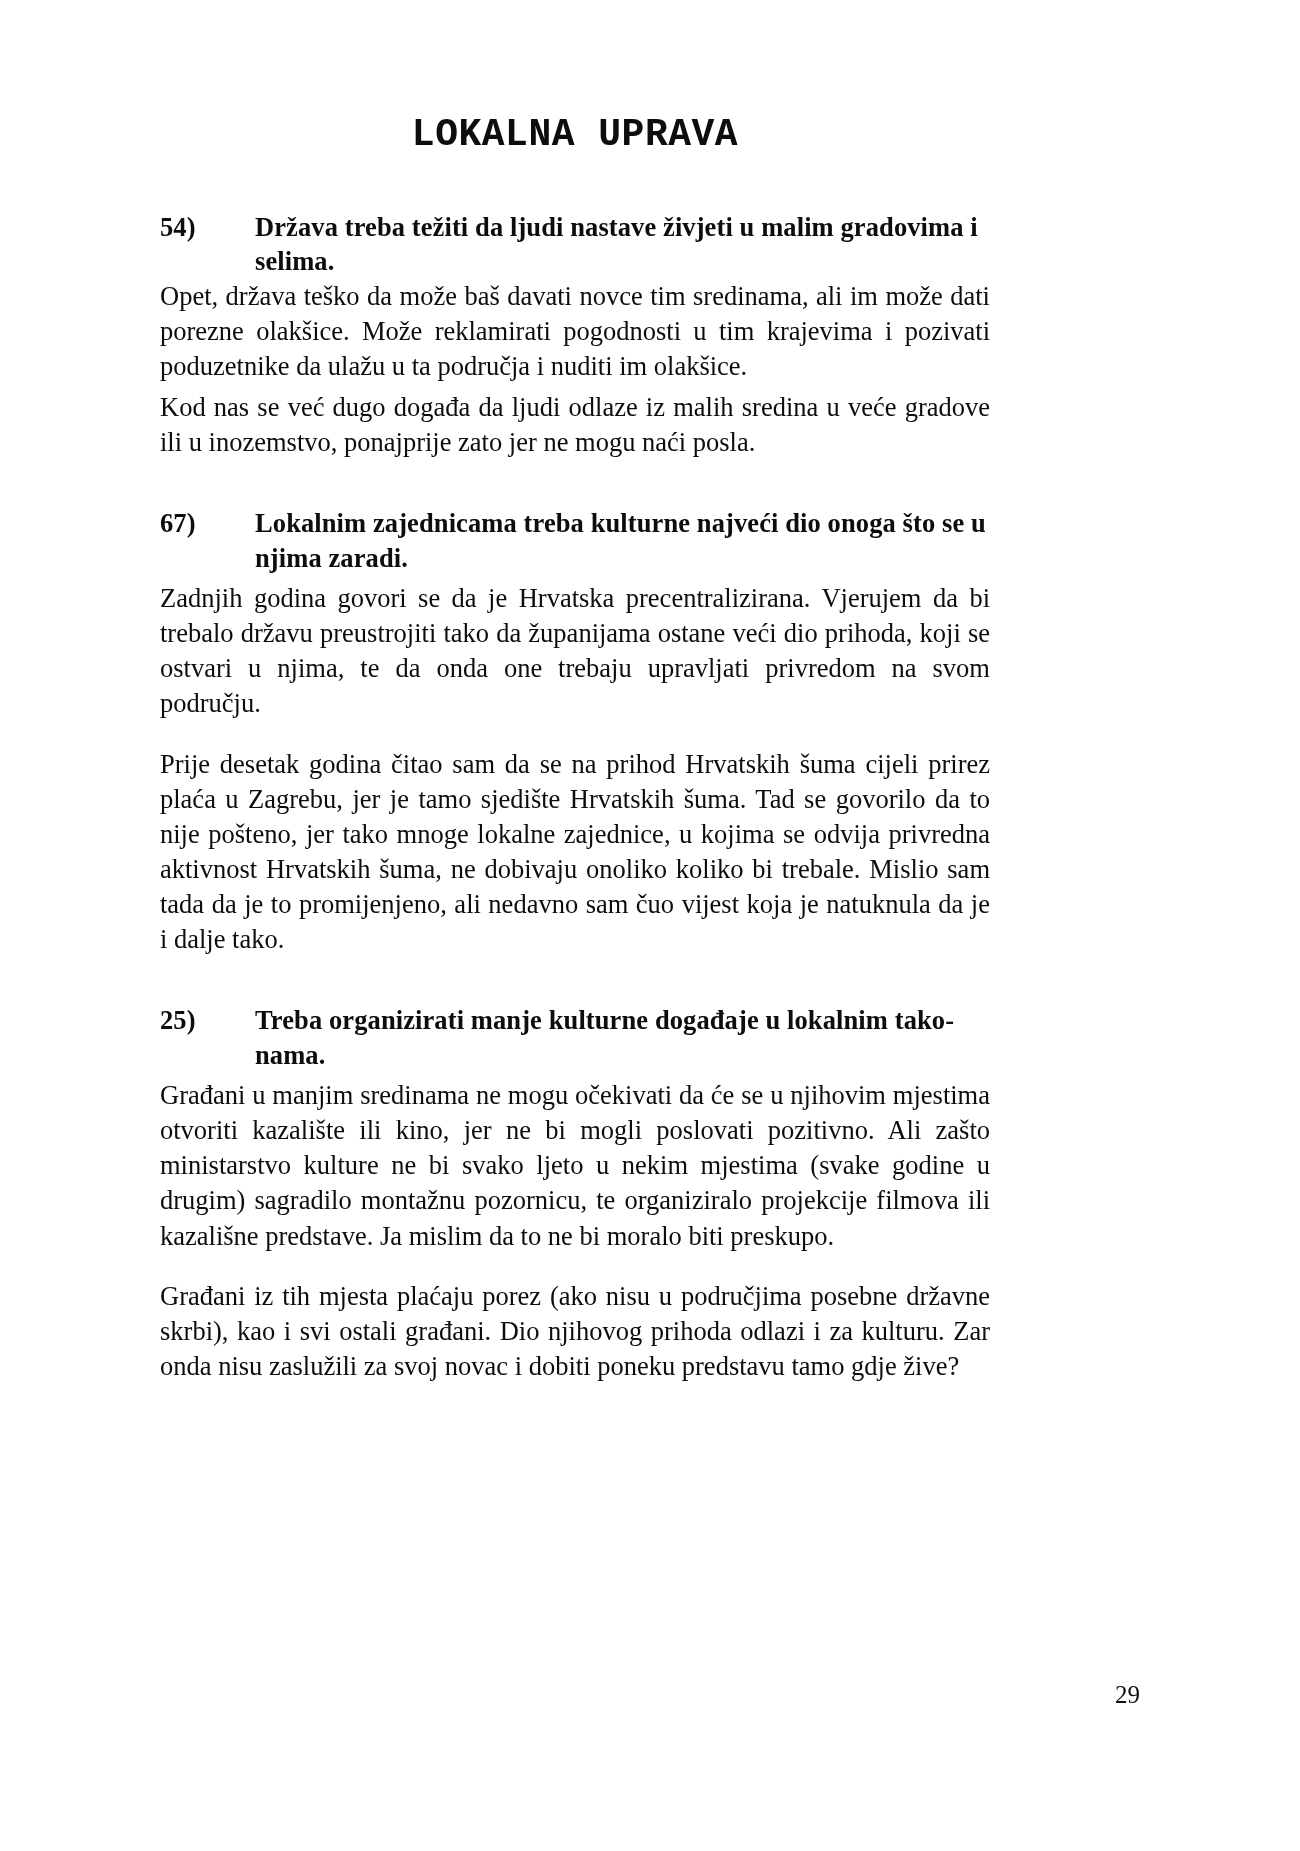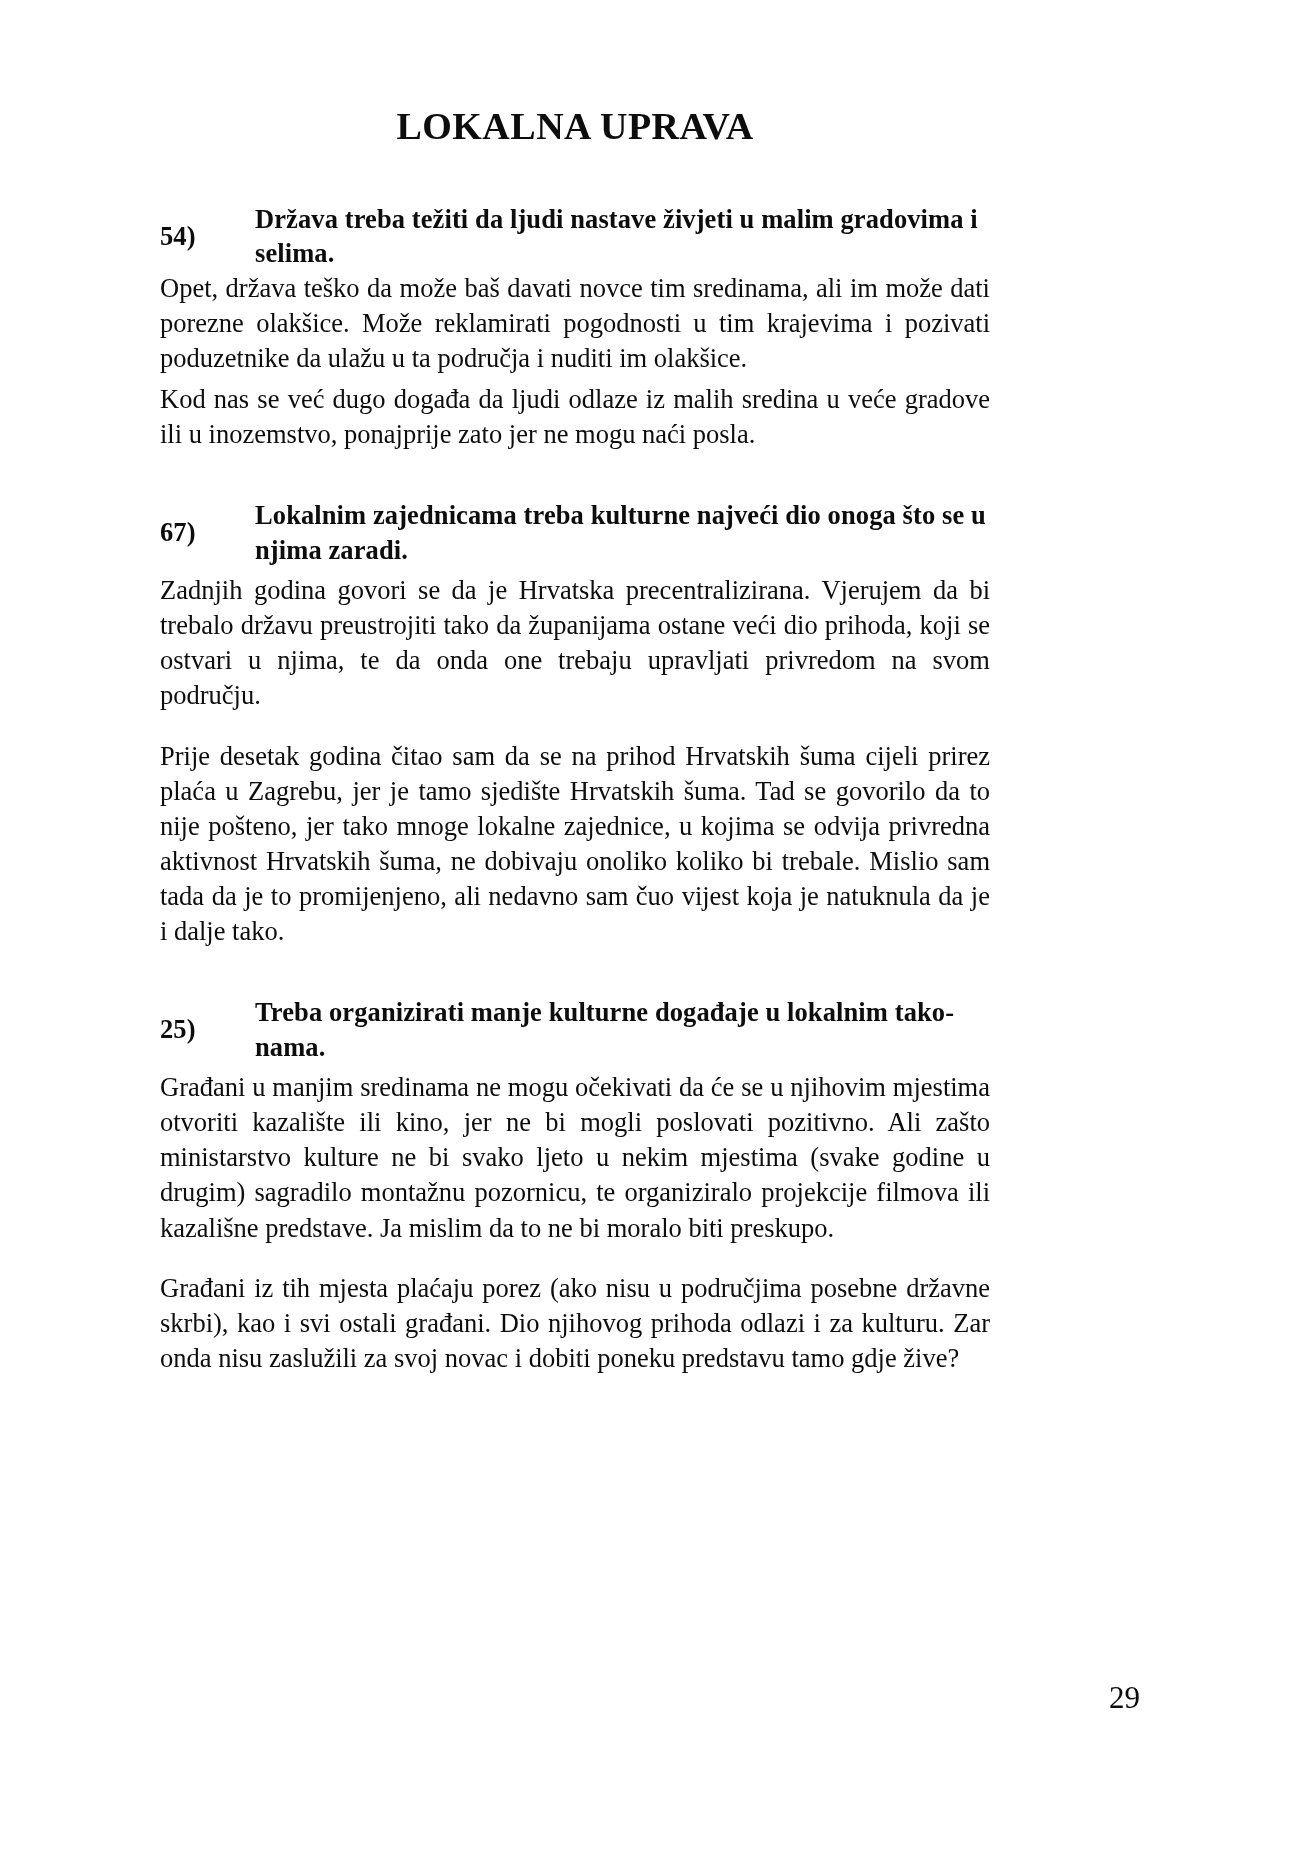--- a/index.html
+++ b/index.html
@@ -24,35 +24,35 @@
     position: absolute;
     left: 160px;
     top: 0;
     width: 830px;
   }
   .chapter-title {
     text-align: center;
     font-size: 38px;
     font-weight: bold;
     letter-spacing: 0.5px;
-    margin: 0;
+    margin: 8px;
     padding-top: 106px;
     padding-bottom: 0;
     line-height: 1.1;
-    font-family: Liberation Serif, serif;
+    font-family: Liberation Mono, monospace;
   }
   .qa-block {
     margin-top: 46px;
   }
   .qa-block.first {
     margin-top: 54px;
   }
   .q-heading {
     display: flex;
-    align-items: center;
+    align-items: flex-start;
     font-weight: bold;
     font-size: 26.5px;
     line-height: 1.30;
     letter-spacing: 0.1px;
   }
   .q-num {
     flex: 0 0 auto;
     width: 60px;
     font-weight: bold;
   }
@@ -74,21 +74,21 @@
   }
   .para.after-heading {
     margin-top: 6px;
   }
   .page-number {
     position: absolute;
     right: 160px;
     top: 1682px;
     width: 120px;
     text-align: right;
-    font-size: 31px;
+    font-size: 25px;
     line-height: 1;
   }
 </style>
 </head>
 <body>
 
 <div class="page">
 
   <div class="content">
 

